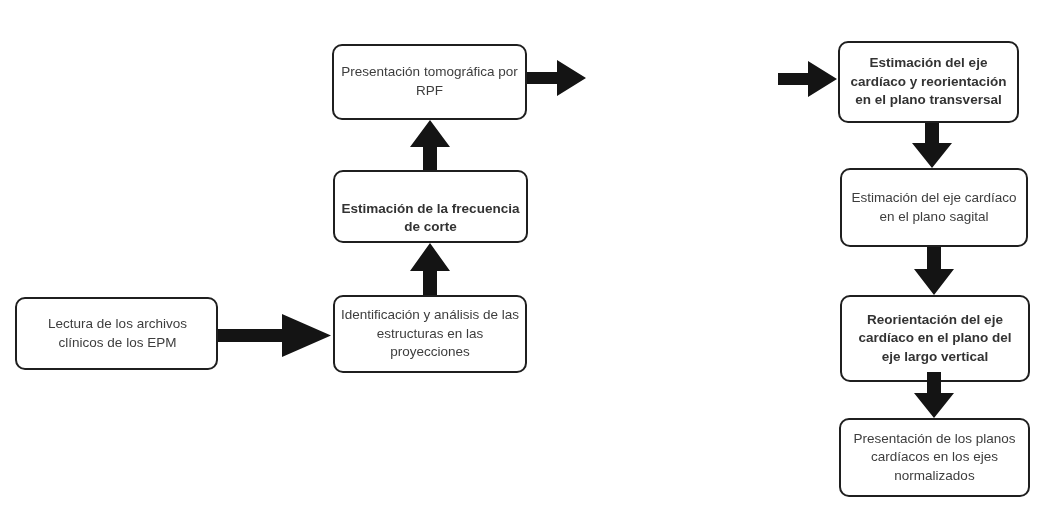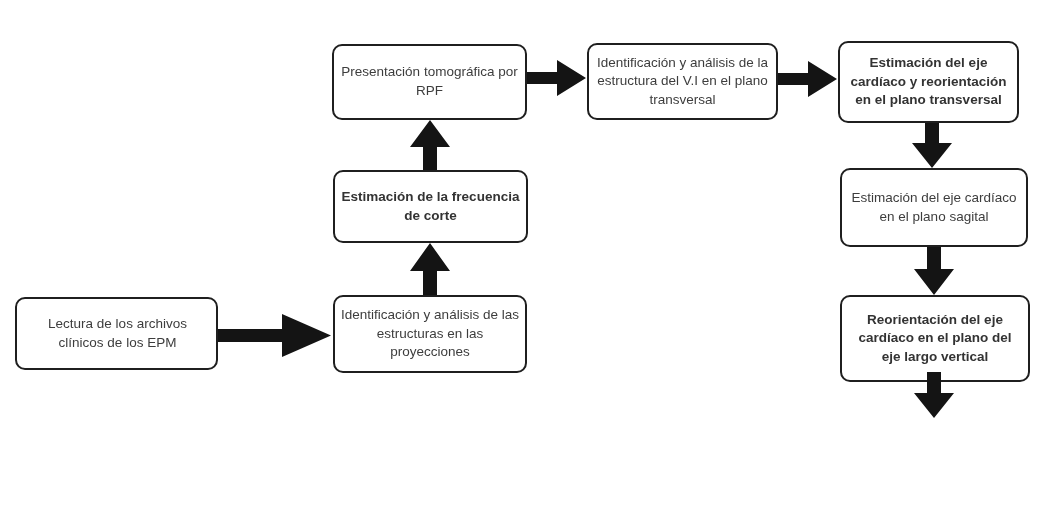--- a/index.html
+++ b/index.html
@@ -37,21 +37,21 @@
     color: #333333;
   }
   .arrow {
     position: absolute;
   }
   .arrow svg { display: block; }
 
   
   .b1 { left: 15px;  top: 297px; width: 203px; height: 73px; padding-left: 8px; }
   .b2 { left: 333px; top: 295px; width: 194px; height: 78px; }
-  .b3 { left: 333px; top: 170px; width: 195px; height: 73px; }
+  .b3 { left: 333px; top: 170px; width: 195px; height: 73px; align-items: flex-end; }
   .b4 { left: 332px; top: 44px;  width: 195px; height: 76px; }
   .b5 { left: 587px; top: 43px;  width: 191px; height: 77px; }
   .b6 { left: 838px; top: 41px;  width: 181px; height: 82px; }
   .b7 { left: 840px; top: 168px; width: 188px; height: 79px; justify-content: center; }
   .b8 { left: 840px; top: 295px; width: 190px; height: 87px; }
   .b9 { left: 839px; top: 418px; width: 191px; height: 79px; }
 
   
   .a1 { left: 218px; top: 312px; }
   .a2 { left: 410px; top: 243px; }
@@ -72,31 +72,31 @@
   </div>
   <div class="box b2">
     <span class="box-label">Identificación y análisis de las estructuras en las proyecciones</span>
   </div>
   <div class="box b3 bold">
     <span class="box-label">Estimación de la frecuencia de corte</span>
   </div>
   <div class="box b4">
     <span class="box-label">Presentación tomográfica por RPF</span>
   </div>
-  <div class="box b5">
-    <span class="box-label">Identificación y análisis de la estructura del V.I en el plano transversal</span>
-  </div>
   <div class="box b6 bold">
     <span class="box-label">Estimación del eje cardíaco y reorientación en el plano transversal</span>
   </div>
   <div class="box b7">
     <span class="box-label">Estimación del eje cardíaco en el plano sagital</span>
   </div>
   <div class="box b8 bold">
     <span class="box-label">Reorientación del eje cardíaco en el plano del eje largo vertical</span>
+  </div>
+  <div class="box b9">
+    <span class="box-label">Presentación de los planos cardíacos en los ejes normalizados</span>
   </div>
 
   <div class="arrow a1">
     <svg width="114" height="47" viewBox="0 0 114 47">
       <polygon fill="#141414" points="0,17 64,17 64,2 113,23.5 64,45 64,30 0,30"></polygon>
     </svg>
   </div>
   <div class="arrow a2">
     <svg width="40" height="52" viewBox="0 0 40 52">
       <polygon fill="#141414" points="20,0 40,28 27,28 27,52 13,52 13,28 0,28"></polygon>

